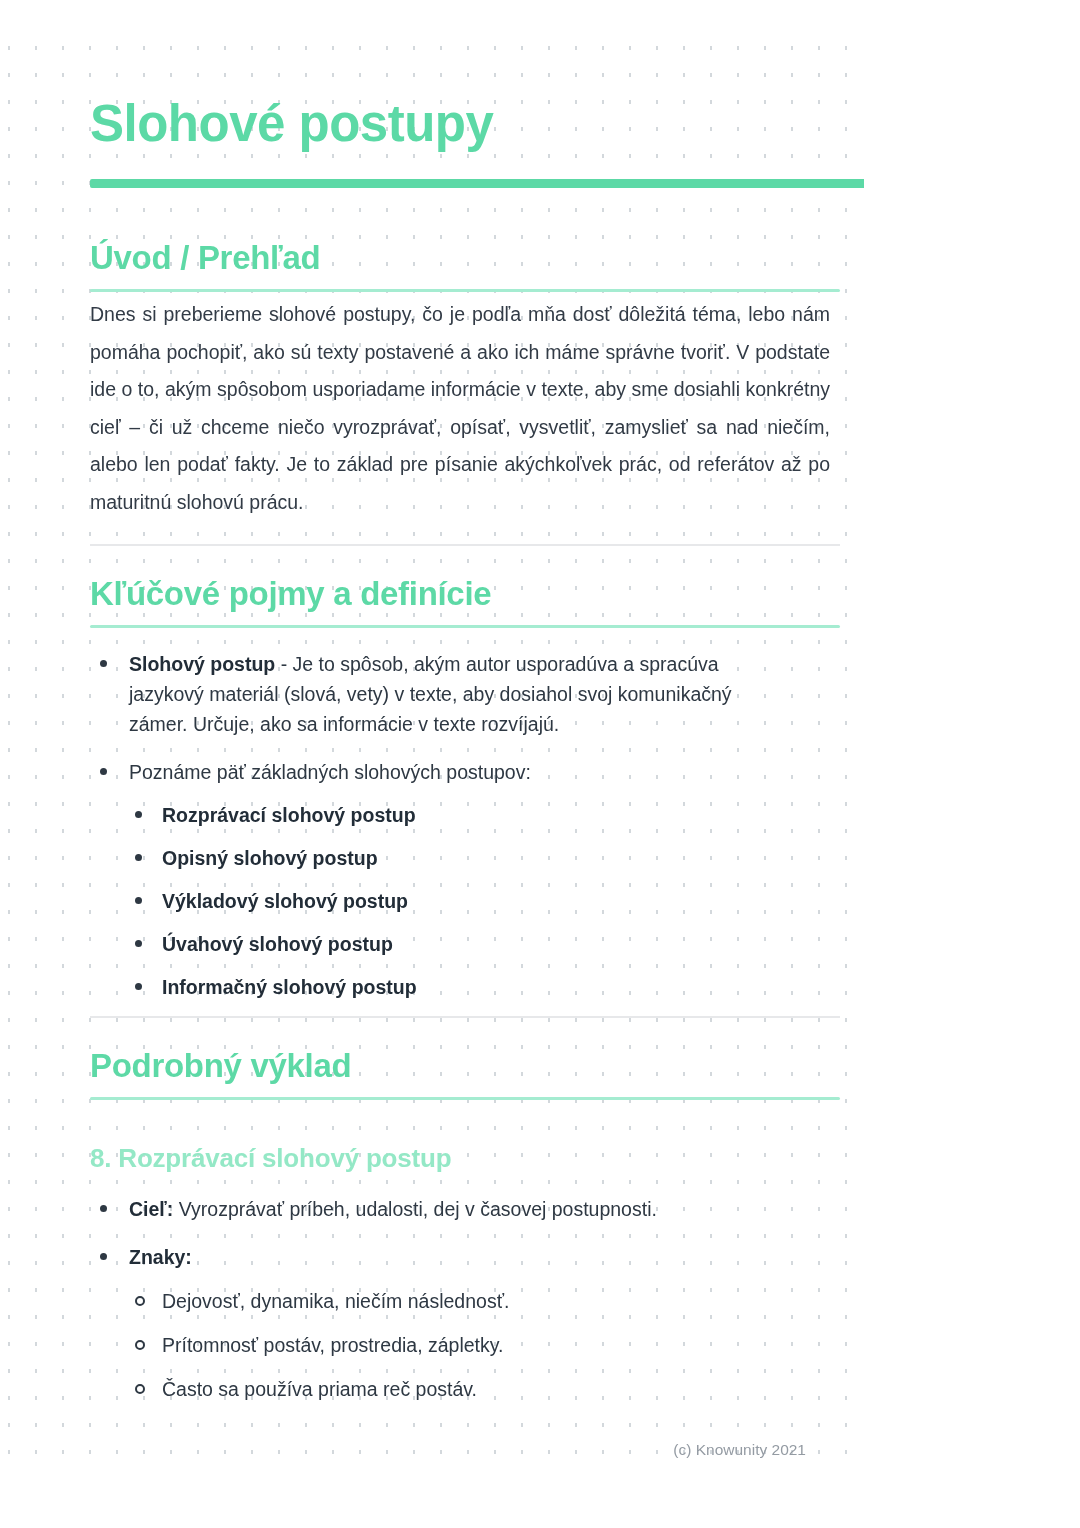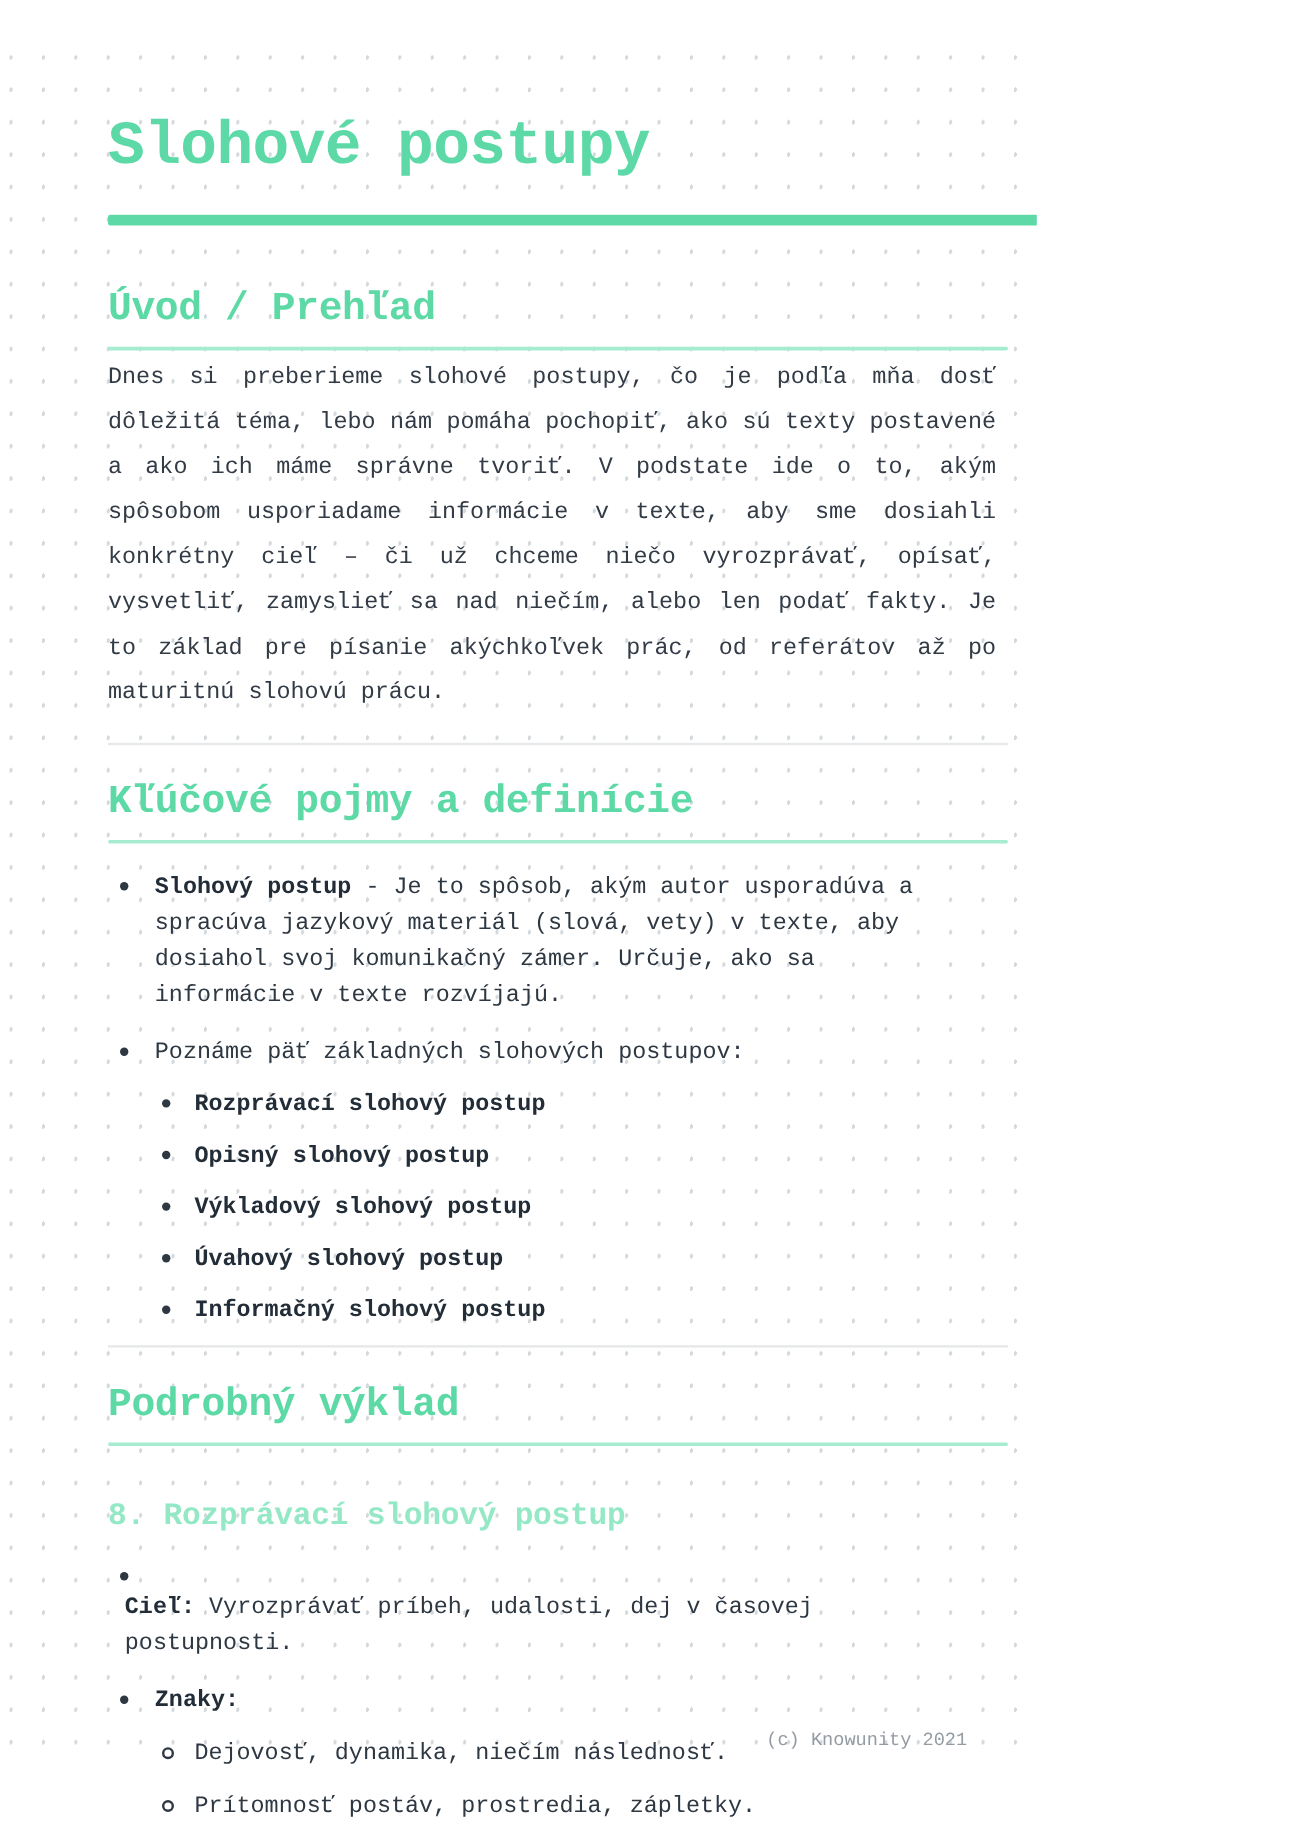--- a/index.html
+++ b/index.html
@@ -6,21 +6,21 @@
   html, body { margin: 0; padding: 0; background: #ffffff; }
   .page {
     position: relative;
     width: 864px;
     height: 1528px;
     overflow: hidden;
     background-color: #ffffff;
     background-image: radial-gradient(1.3px 2.1px at 10px 13px, #d3d8dc 98%, transparent 100%);
     background-size: 27px 27px;
     background-position: 53px 35px;
-    font-family: Liberation Mono, monospace;
+    font-family: Liberation Sans, sans-serif;
     color: #2e3843;
   }
   
   .page::before, .page::after {
     content: ""; position: absolute; left: 0; width: 100%; height: 46px;
     background: #ffffff; z-index: 0;
   }
   .page::before { top: 0; }
   .page::after  { bottom: 0; height: 52px; }
 
@@ -109,21 +109,21 @@
   .li-text.w650 { width: 652px; }
   .li-text b, .li-text .bold { font-weight: 700; color: #222d38; }
   .li-text.boldline { font-weight: 700; color: #222d38; }
 
   h3.subsection {
     margin: 0; margin-top: 40px;
     font-size: 26px; line-height: 36px;
     font-weight: 800; letter-spacing: -0.2px;
     color: #94e8c6;
   }
-  .goal-row { margin-top: 14px; flex-direction: column; }
+  .goal-row { margin-top: 14px; }
   .znaky-row { margin-top: 8px; }
 
   .copyright {
     position: absolute;
     top: 1440px; right: 58px;
     font-size: 15.5px; line-height: 20px;
     color: #949ba3;
     z-index: 3;
   }
 </style>

